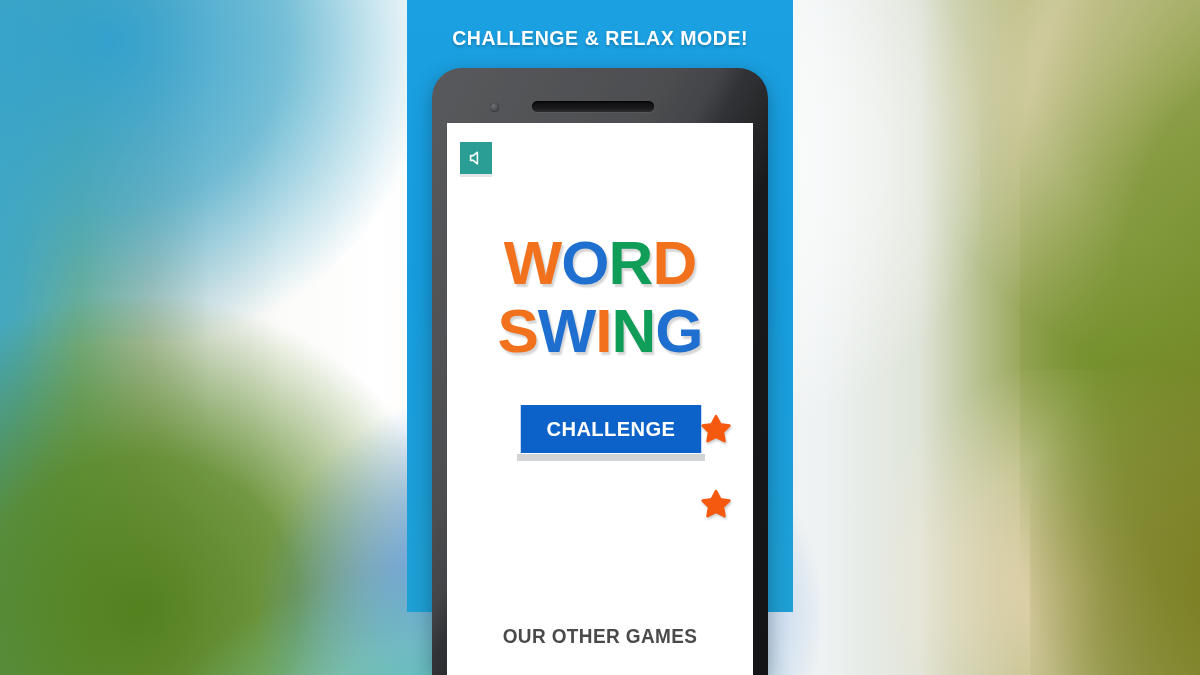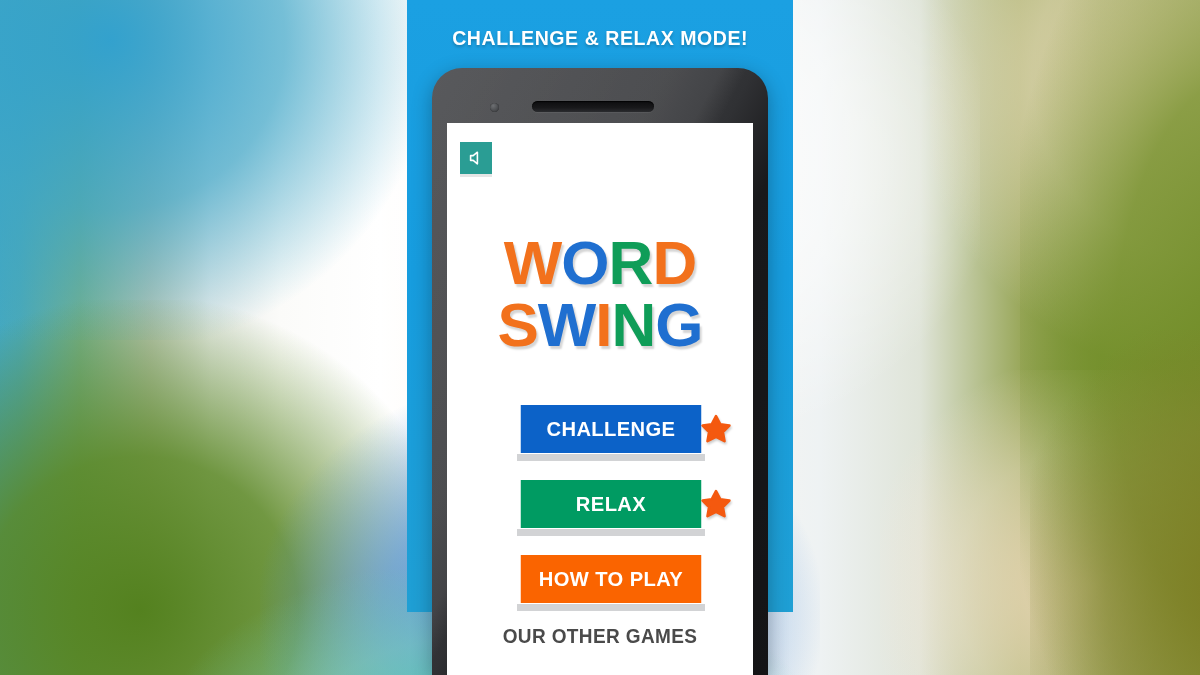--- a/index.html
+++ b/index.html
@@ -146,21 +146,21 @@
     line-height:.96;
   }
   #logo .line { display:block; white-space:nowrap; }
   #logo .ch {
     font-size:62px;
     font-weight:bold;
     letter-spacing:-1px;
     text-shadow:2px 3px 2px rgba(0,0,0,.17);
     display:inline-block;
   }
-  #logo .line2 { margin-top:2px; }
+  #logo .line2 { margin-top:8px; }
   #logo .line2 .ch { font-size:62px; }
 
   
   #menu {
     position:absolute; left:0; top:282px; width:100%;
   }
   .btnRow {
     position:relative;
     height:75px;
   }
@@ -251,38 +251,24 @@
             </button>
             <div class="shadowBar" style="background: rgb(210, 211, 213);"></div>
           </div>
           <div class="starWrap">
             <svg width="32" height="32" viewBox="0 0 32 32">
               <path d="M16 3.2 L20.3 11.4 L29.4 12.6 L22.9 19.1 L24.5 28.2 L16 23.9 L7.5 28.2 L9.1 19.1 L2.6 12.6 L11.7 11.4 Z" fill="#f4590f" stroke="#f4590f" stroke-width="2.6" stroke-linejoin="round"></path>
             </svg>
           </div>
         </div>
         <div class="btnRow">
-          <div class="btnWrap">
-            <button class="gbtn" style="background: rgb(0, 155, 98);">
-              <span>RELAX</span>
-            </button>
-            <div class="shadowBar" style="background: rgb(210, 211, 213);"></div>
-          </div>
           <div class="starWrap">
             <svg width="32" height="32" viewBox="0 0 32 32">
               <path d="M16 3.2 L20.3 11.4 L29.4 12.6 L22.9 19.1 L24.5 28.2 L16 23.9 L7.5 28.2 L9.1 19.1 L2.6 12.6 L11.7 11.4 Z" fill="#f4590f" stroke="#f4590f" stroke-width="2.6" stroke-linejoin="round"></path>
             </svg>
           </div>
         </div>
-        <div class="btnRow">
-          <div class="btnWrap">
-            <button class="gbtn" style="background: rgb(250, 100, 0);">
-              <span>HOW TO PLAY</span>
-            </button>
-            <div class="shadowBar" style="background: rgb(210, 211, 213);"></div>
-          </div>
-        </div>
       </div>
 
     <div id="otherGames">OUR OTHER GAMES</div>
 
   </div>
 </div>
 
 </body></html>

